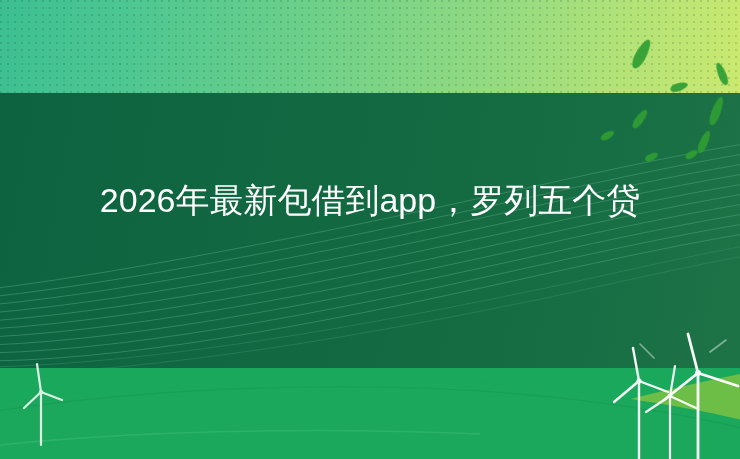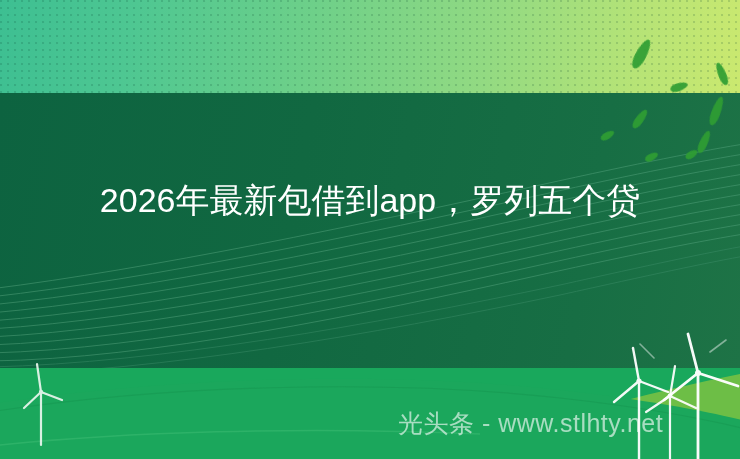--- a/index.html
+++ b/index.html
@@ -226,15 +226,14 @@
         <line x1="710" y1="352" x2="726" y2="340"></line>
         <line x1="654" y1="358" x2="640" y2="344"></line>
       </g>
     </svg>
   </div>
 
   <div class="title-wrap">
     <div class="title-line">2026年最新包借到app，罗列五个贷</div>
   </div>
 
-  <div class="watermark">光头条 - www.stlhty.net</div>
 
 </div>
 
 </body></html>

